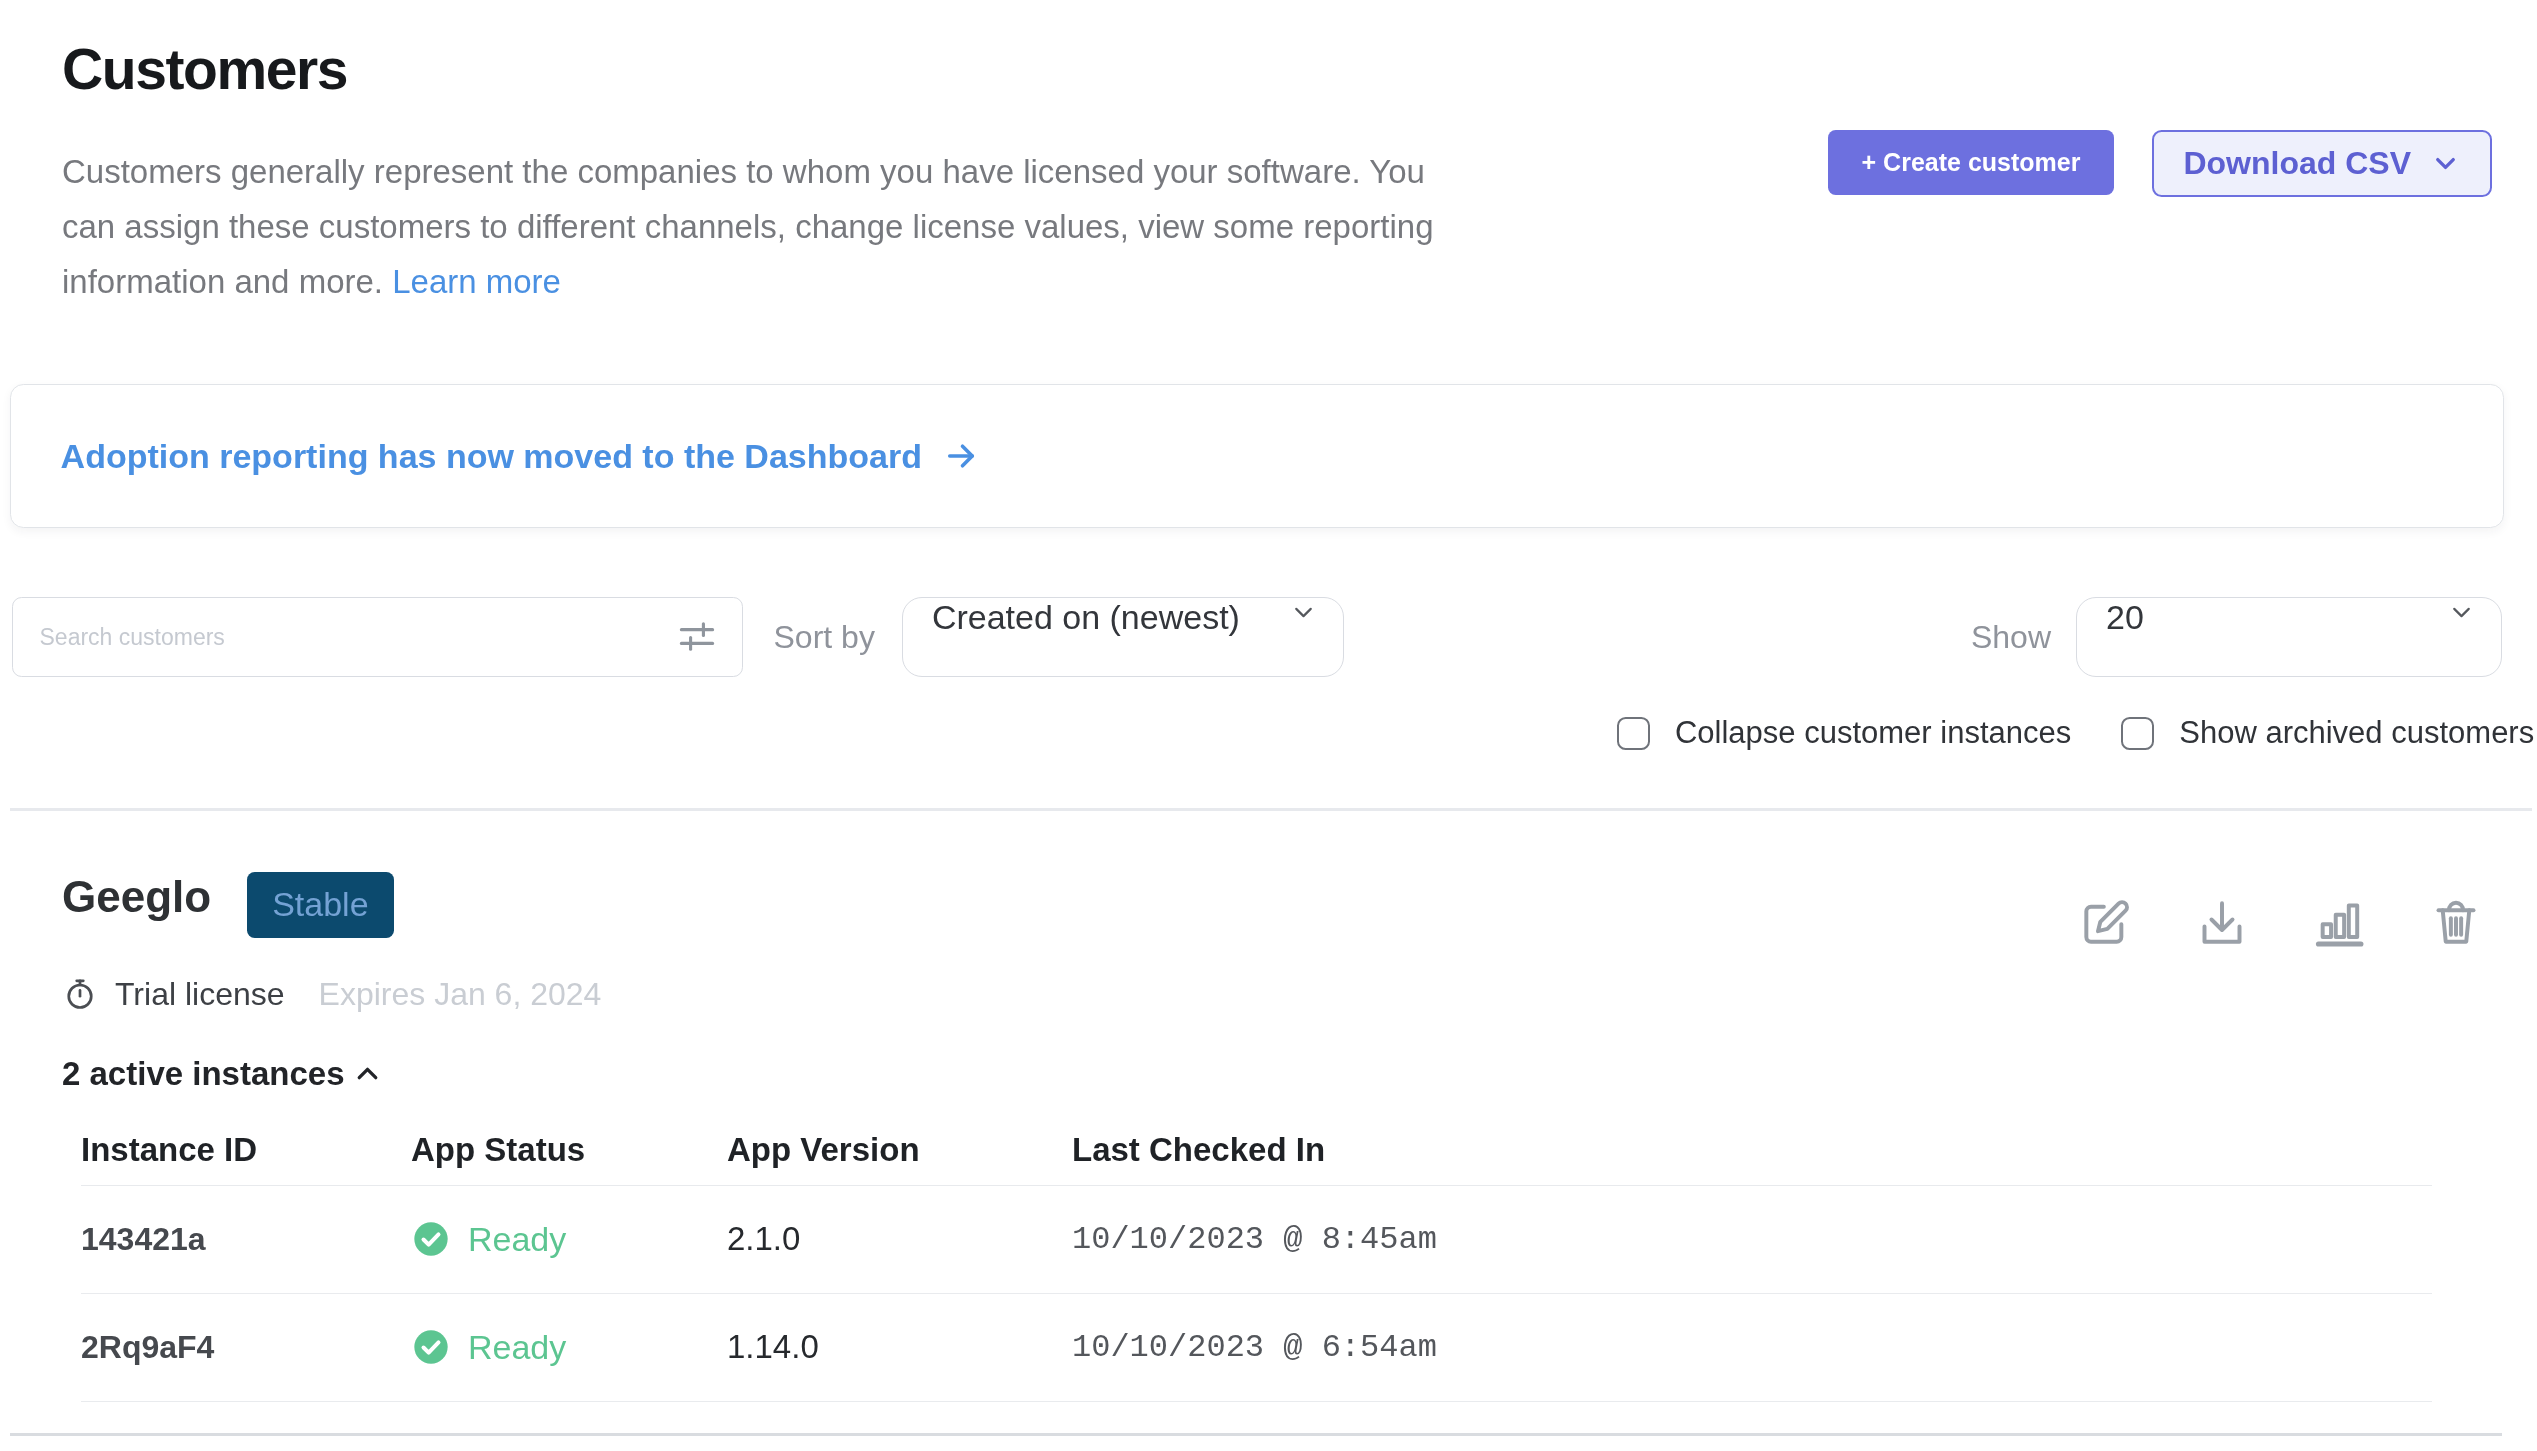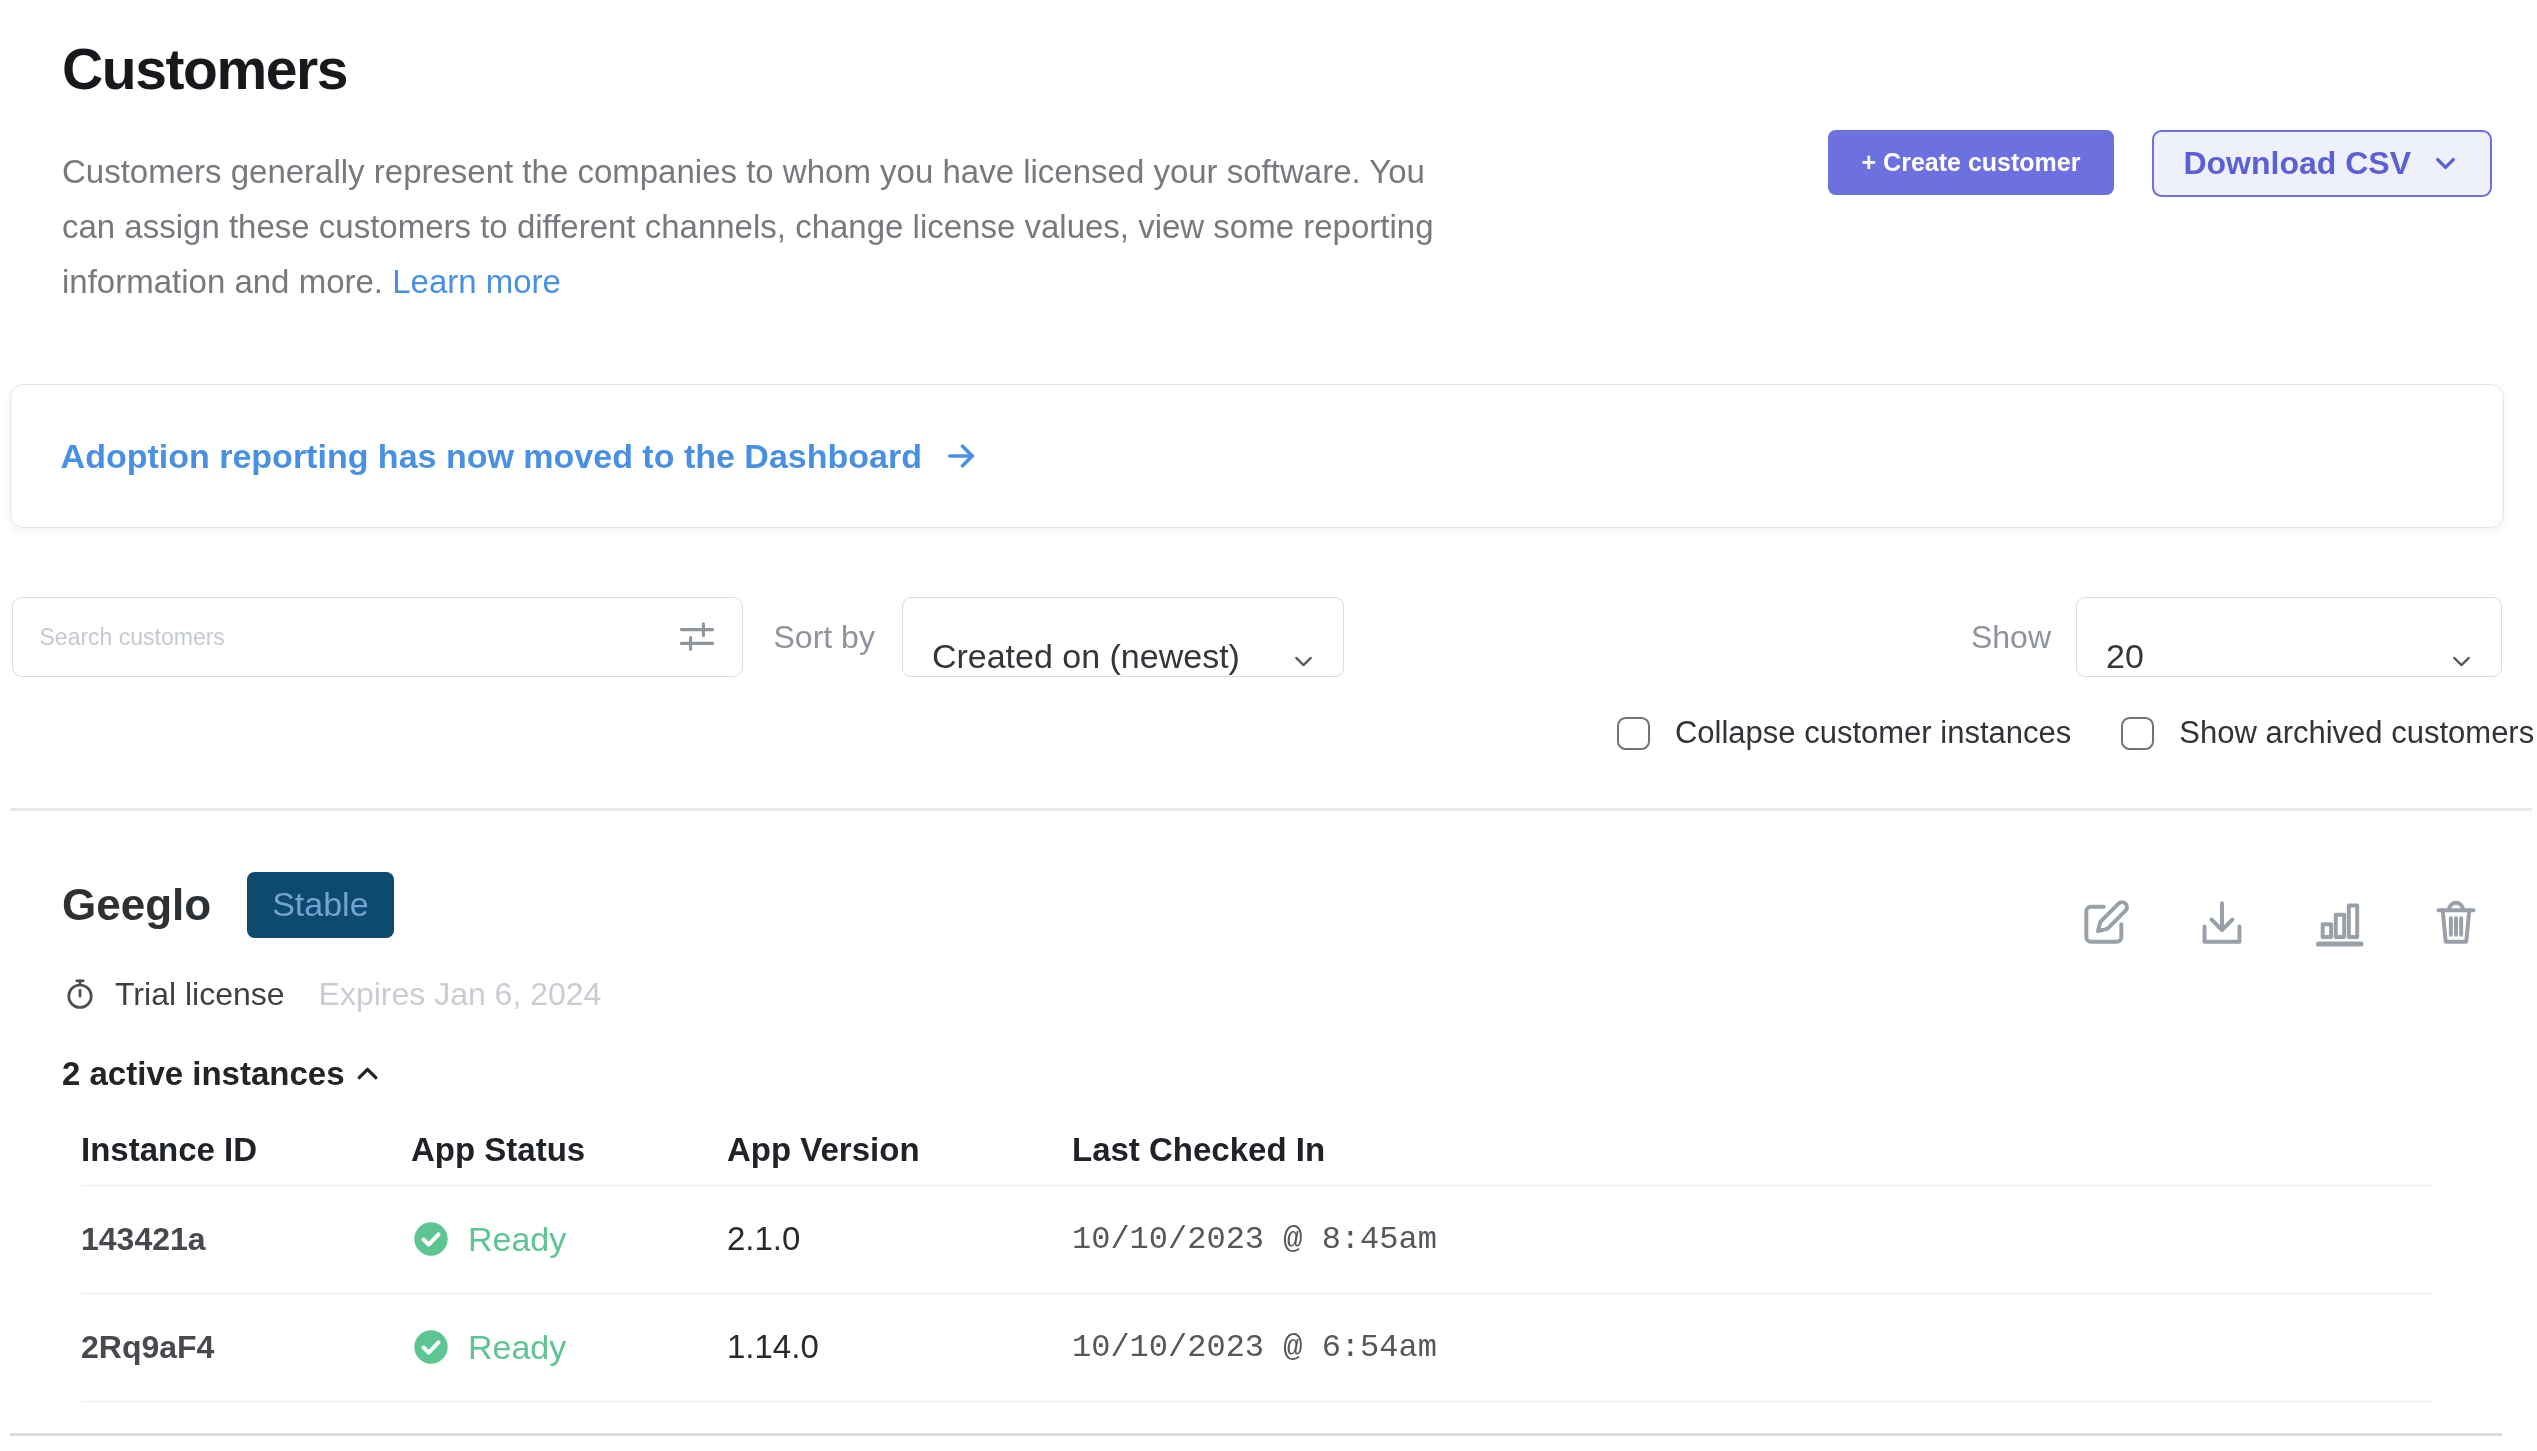--- a/index.html
+++ b/index.html
@@ -23,39 +23,39 @@
     box-shadow: 0 3.8px 9.6px rgba(30,40,60,0.05); display: flex; align-items: center; padding-left: 50px; }
   .banner-link { font-size: 34px; font-weight: 700; color: #4a90e2; display: flex; align-items: center; gap: 21px; cursor: pointer; }
 
   
   .controls { display: flex; align-items: center; margin: 69px 36px 0 11.5px; }
   .search { width: 731px; height: 80px; border: 1.9px solid #d9dce2; border-radius: 9.6px;
     display: flex; align-items: center; padding: 0 23px 0 27px; background: #fff; }
   .search input { border: none; outline: none; flex: 1; font-size: 23px; font-family: inherit; color: #33363b; background: transparent; }
   .search input::placeholder { color: #c5c9d0; }
   .ctl-label { color: #8f939b; font-size: 32px; }
-  .select { border: 1.9px solid #d9dce2; border-radius: 9px; height: 80px; background: #fff;
-    display: flex; align-items: flex-end; justify-content: space-between; padding: 0 25px 0 29px;
+  .select { border: 1.9px solid #d9dce2; border-radius: 20px; height: 80px; background: #fff;
+    display: flex; align-items: flex-start; justify-content: space-between; padding: 0 25px 0 29px;
     font-size: 34px; color: #33363b; cursor: pointer; }
   .sort-label { margin-left: 31px; }
   .sort-select { width: 442px; margin-left: 27px; }
   .spacer { flex: 1; }
   .show-select { width: 426px; margin-left: 25px; }
   .chev { flex-shrink: 0; }
 
   .checkbox-row { display: flex; justify-content: flex-end; align-items: flex-start; gap: 50px; margin-top: 38px; padding-right: 3.8px; }
   .checkbox-item { display: flex; align-items: center; gap: 25px; cursor: pointer; }
   .checkbox { width: 33px; height: 33px; border: 2.9px solid #6f737a; border-radius: 8.6px; background: #fff; flex-shrink: 0; }
   .checkbox-label { font-size: 31px; color: #303338; }
 
   .divider { height: 2.9px; background: #e7e9ed; margin: 57px 5.7px 0 9.6px; }
 
   
   .customer { position: relative; padding: 61px 48px 0 62px; }
-  .name-row { display: flex; align-items: center; gap: 36px; }
+  .name-row { display: flex; align-items: flex-start; gap: 36px; }
   .customer-name { font-size: 44px; font-weight: 700; color: #2e3134; }
   .badge { background: #0c4a6e; color: #74a2d4; font-size: 34px; padding: 13.4px 25px; border-radius: 7.7px; }
   .icon-actions { position: absolute; right: 54px; top: 84px; display: flex; gap: 61px; color: #9aa0a8; }
   .icon-btn { cursor: pointer; color: #9aa0a8; }
   .license-row { display: flex; align-items: center; margin-top: 38px; }
   .license-row svg { color: #4b4e53; }
   .license-type { font-size: 32px; color: #3d4045; margin-left: 17px; }
   .expires { font-size: 32px; color: #c9cdd3; margin-left: 34px; }
   .instances-toggle { margin-top: 42px; display: inline-flex; align-items: center; gap: 6px;
     font-size: 33px; font-weight: 700; color: #222428; cursor: pointer; }

